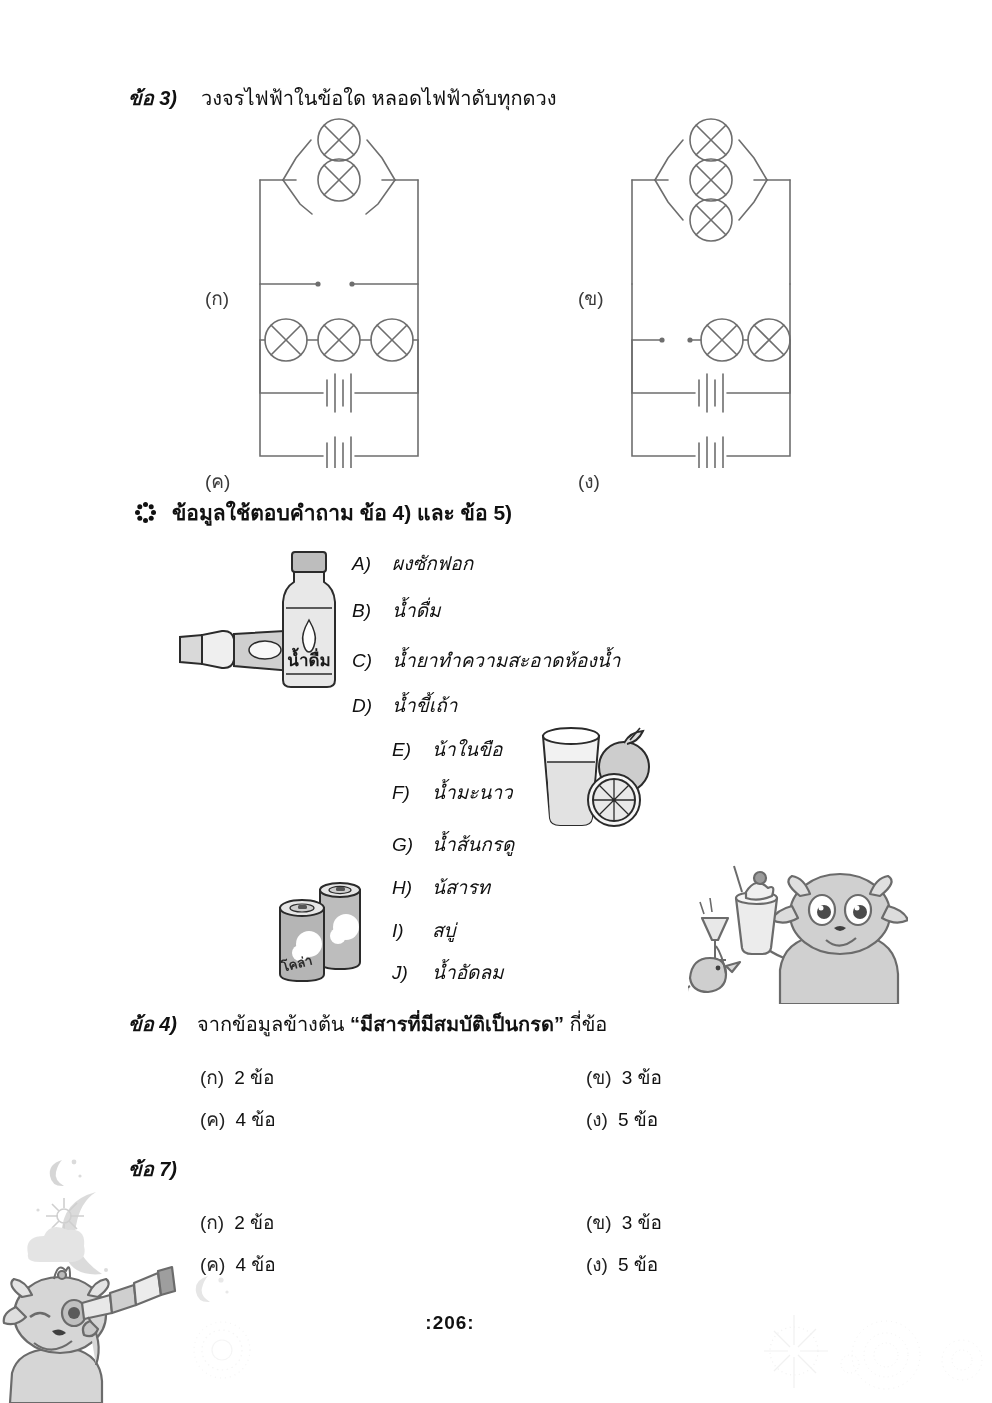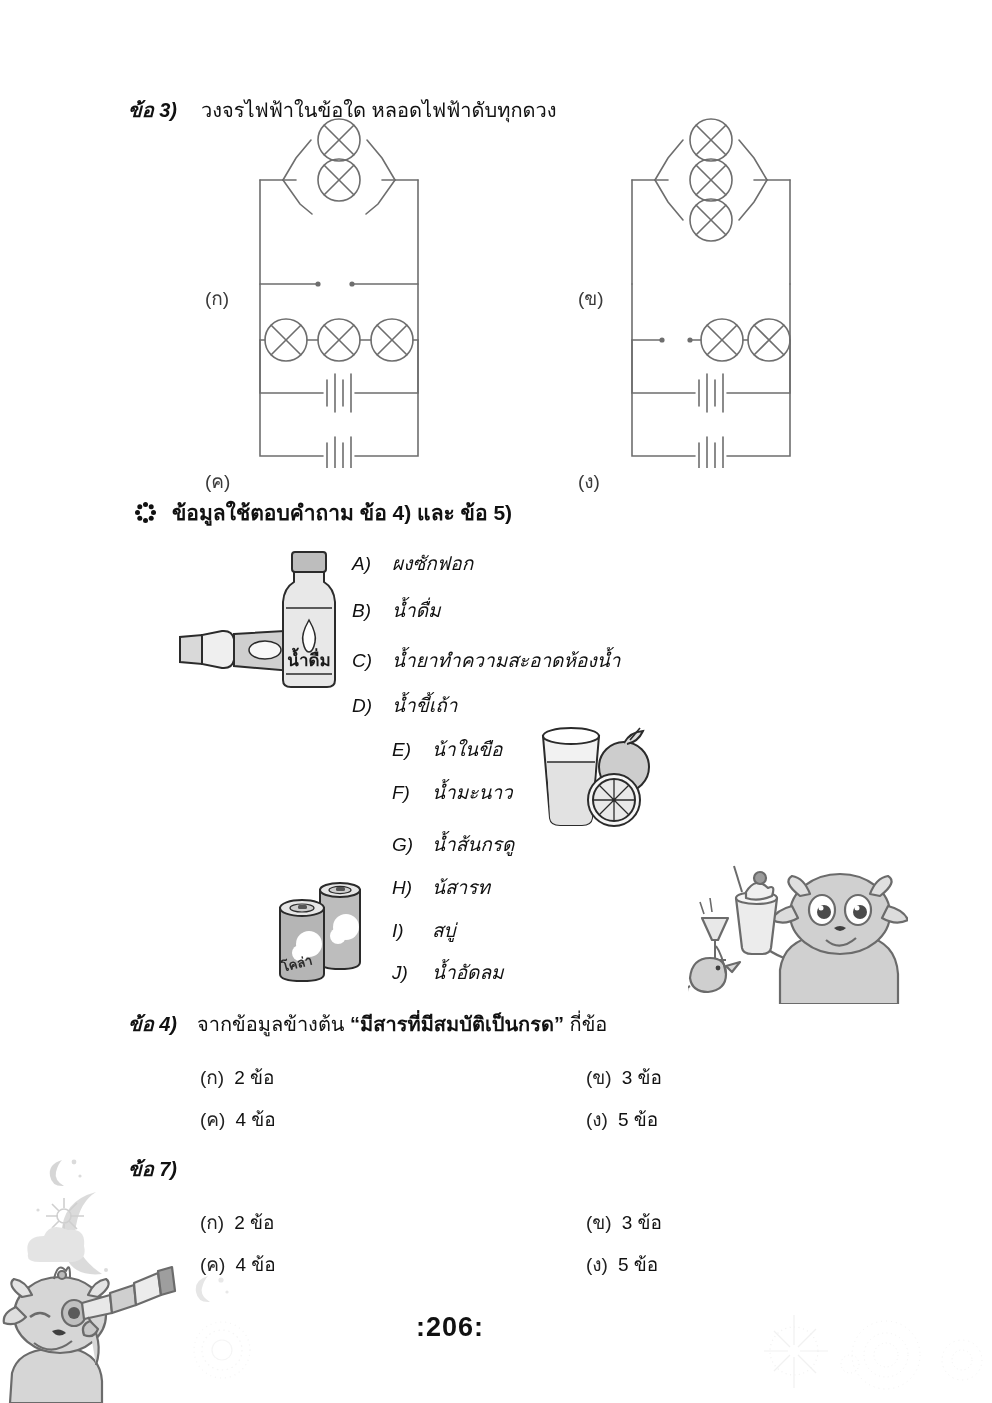--- a/index.html
+++ b/index.html
@@ -20,21 +20,21 @@
   .q-label {
     font-weight: bold;
     font-style: italic;
     font-size: 20px;
     white-space: nowrap;
   }
   .q-text { font-size: 20px; white-space: nowrap; }
   .q-text b { font-weight: bold; }
 
   
-  .q3 { position: absolute; left: 128px; top: 82px; display: flex; gap: 24px; align-items: baseline; margin-top: 12px; }
+  .q3 { position: absolute; left: 128px; top: 82px; display: flex; gap: 24px; align-items: baseline; }
 
   .circuits { position: absolute; left: 0; top: 118px; width: 992px; height: 350px; }
 
   .circ-label {
     position: absolute;
     font-size: 19px;
     color: #3a3a3a;
   }
 
   
@@ -58,21 +58,21 @@
   
   .qblock { position: absolute; left: 128px; }
   .qhead { display: flex; gap: 20px; align-items: flex-start; }
   .opts { position: relative; margin-top: 12px; height: 84px; width: 560px; }
   .opt { position: absolute; display: flex; gap: 10px; align-items: baseline; font-size: 19px; white-space: nowrap; }
   .opt-key { color: #222; }
 
   
   .pageno {
     position: absolute; left: 0; top: 1312px; width: 900px;
-    text-align: center; font-size: 27px; font-weight: bold;
+    text-align: center; font-size: 19px; font-weight: bold;
     letter-spacing: 1px;
   }
 
   
   .art { position: absolute; pointer-events: none; }
   .art.bottle { left: 170px; top: 542px; }
   .art.glass  { left: 530px; top: 722px; }
   .art.cans   { left: 268px; top: 872px; }
   .art.buffalo-drink { left: 688px; top: 862px; }
   .art.buffalo-scope { left: 0px;  top: 1255px; }

